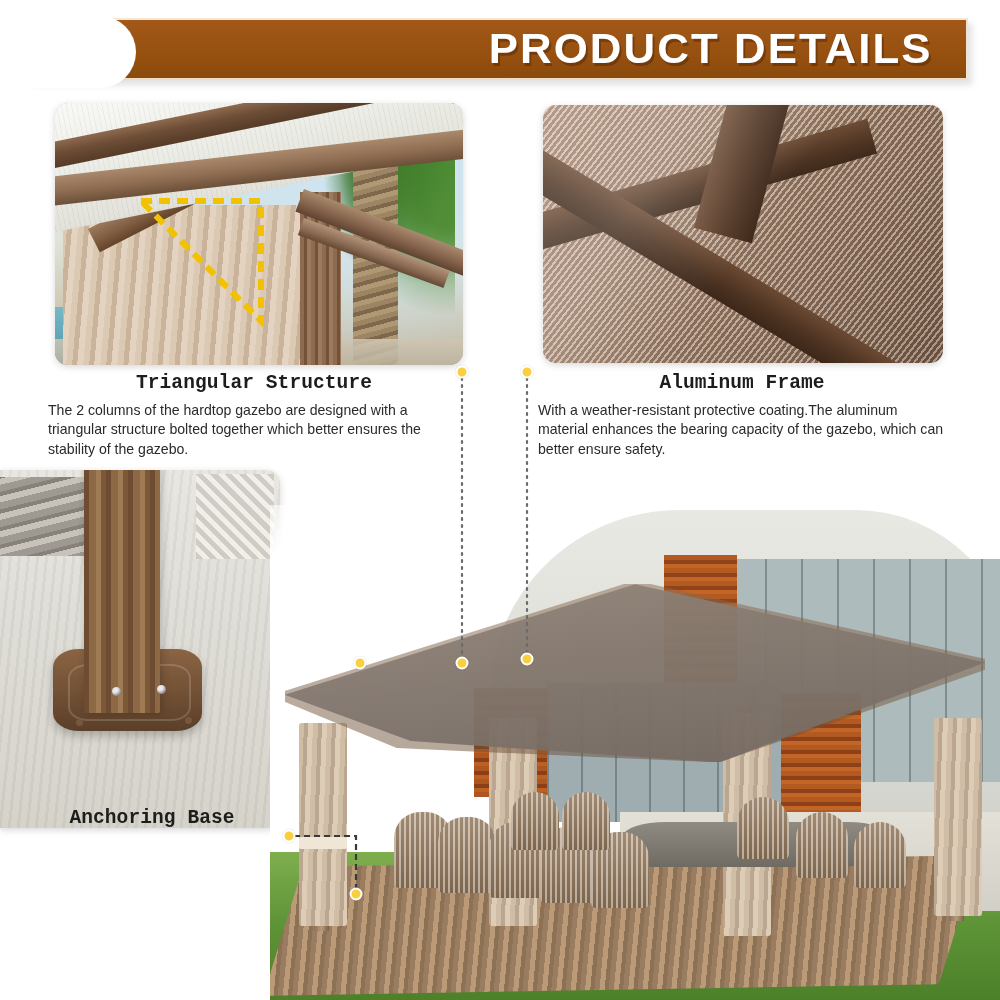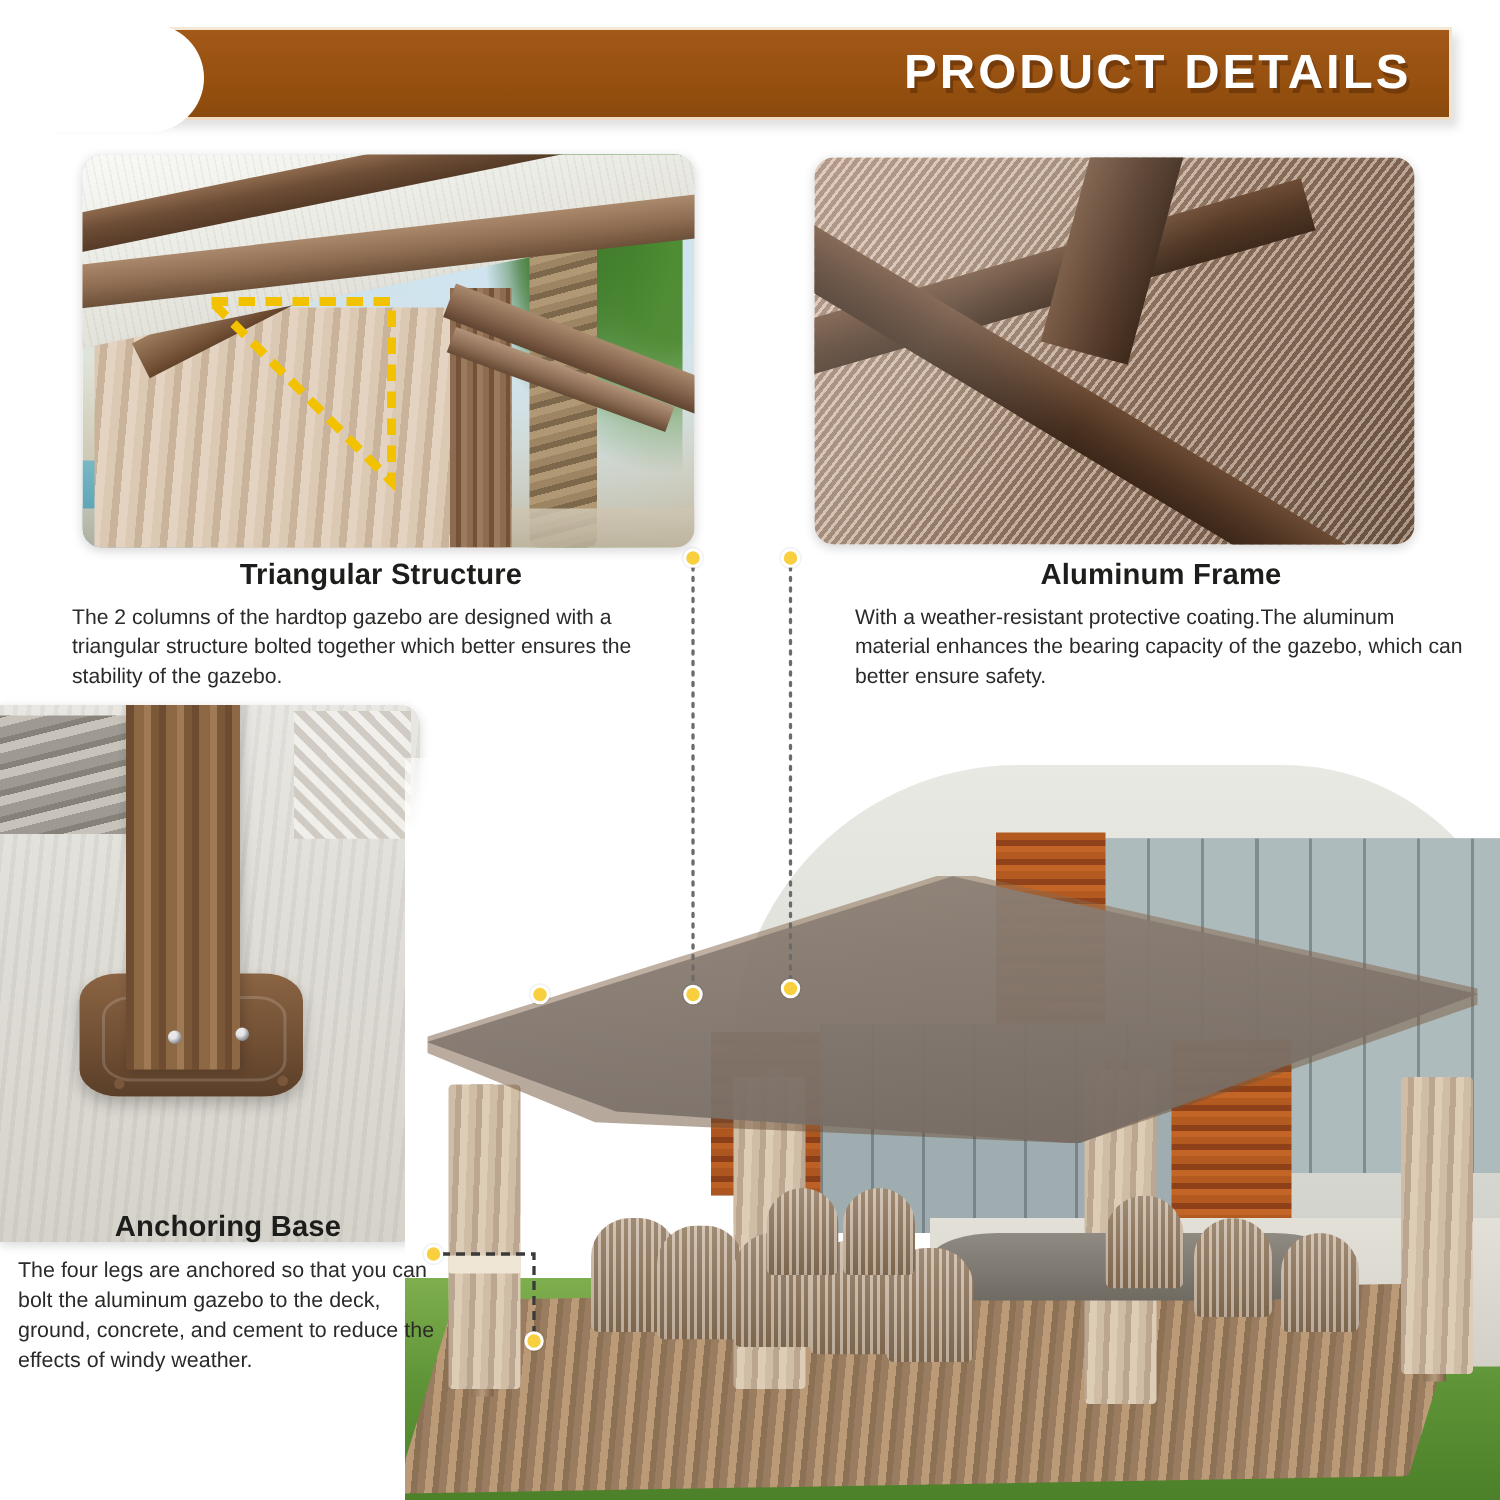--- a/index.html
+++ b/index.html
@@ -24,23 +24,23 @@
     border-top:2px solid #f4e7d4;
     border-right:2px solid #f3e3cd;
     border-bottom:2px solid #efdcc2;
   }
   .banner-notch{
     position:absolute; left:-2px; top:-4px; width:108px; height:72px;
     background:#ffffff;
     border-radius:0 62px 62px 0;
   }
   .banner-title{
-    position:absolute; right:28px; top:50%; transform:translateY(-52%);
+    position:absolute; right:38px; top:50%; transform:translateY(-52%);
     color:#ffffff;
-    font-size:32px;
+    font-size:43px;
     font-weight:bold;
     letter-spacing:2.0px;
     white-space:nowrap;
     text-shadow:2px 3px 0 rgba(90,42,8,.55);
     font-stretch:condensed;
     transform-origin:right center;
   }
   .banner-title-inner{ display:inline-block; transform:scaleX(1.02); }
 
   
@@ -206,27 +206,27 @@
     background:radial-gradient(circle at 35% 32%,#e8e8ea 0 30%,#8d8d90 70%,#55555a 100%);
   }
 
   
   .conn { position:absolute; left:0; top:0; width:1000px; height:1000px; pointer-events:none; }
 
   
   .cap { position:absolute; }
   .cap h3{
     font-size:19.5px; font-weight:bold; color:#1d1d1b;
-    text-align:center; letter-spacing:.1px; margin-bottom:7px;
+    text-align:center; letter-spacing:.1px; margin-bottom:7px;font-family:Liberation Mono, monospace;
   }
   .cap p{
     font-size:14.1px; line-height:1.38; color:#2a2a28; text-align:left;
   }
   .cap.c1{ left:48px;  top:372px; width:412px; }
-  .cap.c2{ left:538px; top:372px; width:408px;margin-left:32px; }
+  .cap.c2{ left:538px; top:372px; width:408px; }
   .cap.c3{ left:12px;  top:807px; width:280px; }
   .cap.c3 p{ font-size:14.3px; line-height:1.40; }
 
   
   .hero{
     position:absolute; left:270px; top:505px; width:730px; height:495px;
     overflow:hidden;
   }
   .hero-mask{
     position:absolute; inset:0;
@@ -453,16 +453,15 @@
     <p>The 2 columns of the hardtop gazebo are designed with a triangular structure bolted together which better ensures the stability of the gazebo.</p>
   </div>
 
   <div class="cap c2">
     <h3>Aluminum Frame</h3>
     <p>With a weather-resistant protective coating.The aluminum material enhances the bearing capacity of the gazebo, which can better ensure safety.</p>
   </div>
 
   <div class="cap c3">
     <h3>Anchoring Base</h3>
-    <p>The four legs are anchored so that you can bolt the aluminum gazebo to the deck, ground, concrete, and cement to reduce the effects of windy weather.</p>
   </div>
 
 </div>
 
 </body></html>

